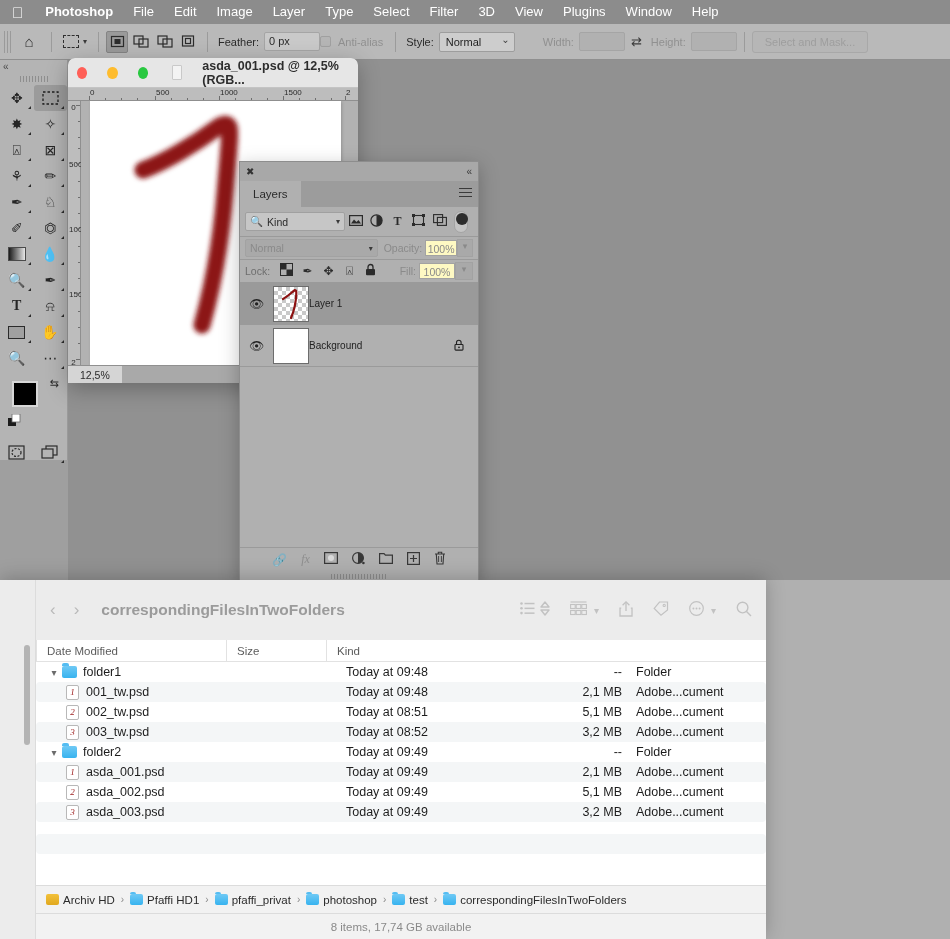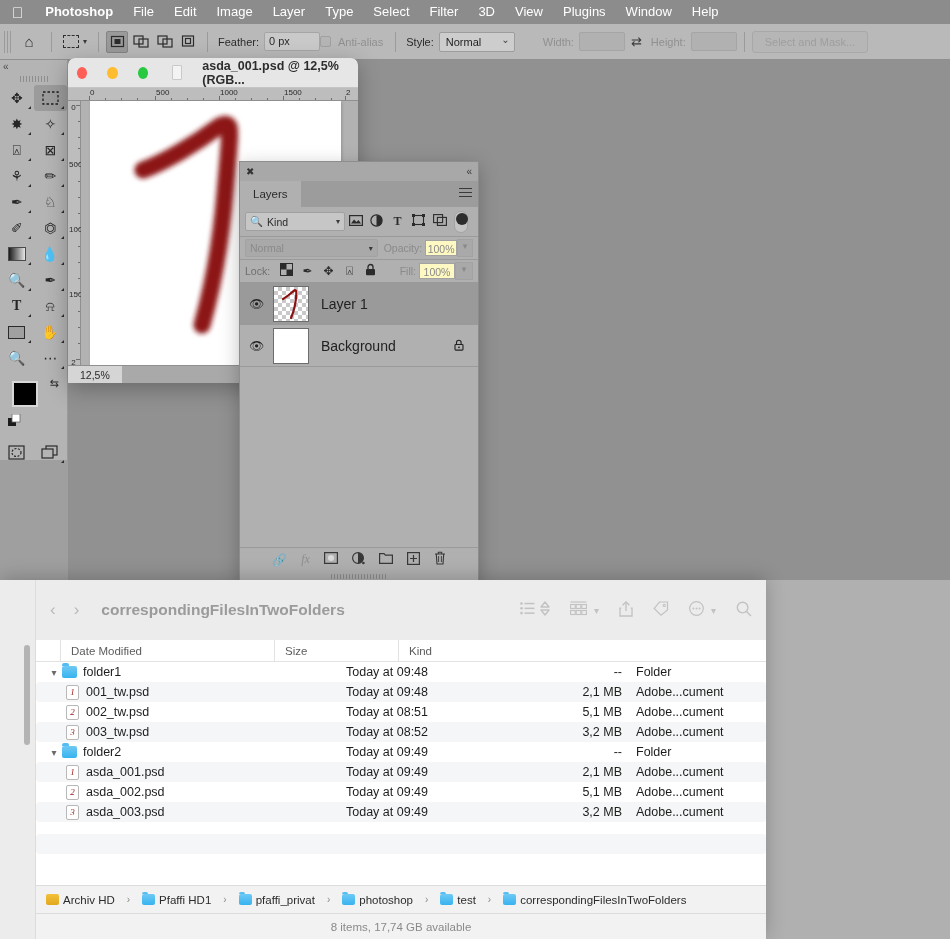--- a/index.html
+++ b/index.html
@@ -165,21 +165,21 @@
   .layer-row.selected { background:#9a9a9a; }
   .eye { width:33px; text-align:center; font-size:12px; color:#222; }
   .thumb { width:36px; height:36px; border:1px solid #6d6d6d; background:#fff; position:relative;
            overflow:hidden; flex:0 0 auto; }
   .thumb.checker {
     background-image:
       linear-gradient(45deg,#c9c9c9 25%,transparent 25%,transparent 75%,#c9c9c9 75%),
       linear-gradient(45deg,#c9c9c9 25%,transparent 25%,transparent 75%,#c9c9c9 75%);
     background-size: 8px 8px; background-position: 0 0, 4px 4px; background-color:#fff;
   }
-  .layer-name { margin-left:12px; font-size:14px; color:#222; flex:1; }
+  .layer-name { font-size:10px; color:#222; flex:1; }
   .layer-lock { margin-right:14px; font-size:11px; color:#222; }
   .lp-bottom { position:absolute; left:0; bottom:11px; width:100%; height:24px;
                border-top:1px solid #9a9a9a; display:flex; align-items:center;
                justify-content:center; gap:14px; font-size:12px; color:#383838; }
   .lp-grip { position:absolute; left:0; bottom:0; width:100%; height:11px;
              display:flex; align-items:center; justify-content:center; }
   .lp-grip i { display:block; width:56px; height:5px;
     background: repeating-linear-gradient(to right,#8d8d8d 0 1px,transparent 1px 3px); }
 
   
@@ -196,21 +196,21 @@
   .fn-main { position:absolute; left:36px; top:0; right:0; bottom:0; background:#fff; }
   .fn-toolbar { height:60px; background:#ececec; display:flex; align-items:center;
                 padding: 0 14px; gap: 0; }
   .fn-nav { display:flex; gap:18px; color:#b9b9b9; font-size:17px; }
   .fn-title { margin-left:22px; font-size:15.5px; font-weight:600; color:#9b9b9b; }
   .fn-tools { margin-left:auto; display:flex; align-items:center; gap:20px; color:#c2c2c2; }
   .fn-colhead { height:22px; background:#fff; border-bottom:1px solid #e2e2e2;
                 display:flex; align-items:center; font-size:11.5px; color:#5c5c5c; }
   .ch { padding-left:10px; position:relative; height:22px; line-height:22px; }
   .ch.name { width:310px; font-weight:600; color:#1d1d1d; padding-left:50px; }
-  .ch.sep { border-left:1px solid #e2e2e2;margin-left:24px; }
+  .ch.sep { border-left:1px solid #e2e2e2; }
   .ch.date { width:190px; }
   .ch.size { width:100px; }
   .ch.kind { flex:1; }
   .sortarrow { position:absolute; right:8px; top:0; font-size:9px; color:#6b6b6b; }
   .fn-list { position:absolute; left:0; top:82px; right:0; bottom:54px; background:#fff; overflow:hidden; }
   .row { height:20px; display:flex; align-items:center; font-size:12.5px; color:#1d1d1d; }
   .row.alt { background:#f4f6f7; border-radius:4px; }
   .cell.name { width:310px; display:flex; align-items:center; }
   .cell.date { width:190px; color:#1d1d1d; }
   .cell.size { width:100px; text-align:right; padding-right:14px; color:#1d1d1d; }
@@ -222,21 +222,21 @@
     background:#55bdf2; border-radius:2px 2px 0 0; }
   .psd-ico { width:13px; height:15px; background:#fff; border:1px solid #b8b8b8; border-radius:2px;
     position:relative; margin-right:7px; flex:0 0 auto;
     display:flex; align-items:center; justify-content:center; }
   .psd-ico span { font-size:9px; color:#9b1b1b; font-family:"Liberation Serif",serif;
                   font-style:italic; line-height:1; }
   .indent-file { padding-left:30px; }
   .indent-folder { padding-left:10px; }
   .fn-path { position:absolute; left:0; bottom:26px; width:100%; height:28px;
              background:#f2f2f2; border-top:1px solid #dcdcdc;
-             display:flex; align-items:center; padding-left:10px; font-size:11.5px; color:#2b2b2b; gap:6px; }
+             display:flex; align-items:center; padding-left:10px; font-size:11.5px; color:#2b2b2b; gap:0; }
   .crumb { display:flex; align-items:center; }
   .crumb .ci { width:13px; height:11px; border-radius:2px; margin-right:4px; flex:0 0 auto;
     background: linear-gradient(#6fc9f5,#37b3ef); position:relative; }
   .crumb .ci::before { content:""; position:absolute; left:0; top:-2px; width:6px; height:2px;
     background:#55bdf2; border-radius:2px 2px 0 0; }
   .crumb .ci.hd { background: linear-gradient(#f3c13a,#e0a81e); }
   .crumb .ci.hd::before { display:none; }
   .crumb-sep { margin:0 6px; color:#8a8a8a; font-size:10px; }
   .fn-status { position:absolute; left:0; bottom:0; width:100%; height:26px;
                background:#f2f2f2; border-top:1px solid #dcdcdc;

